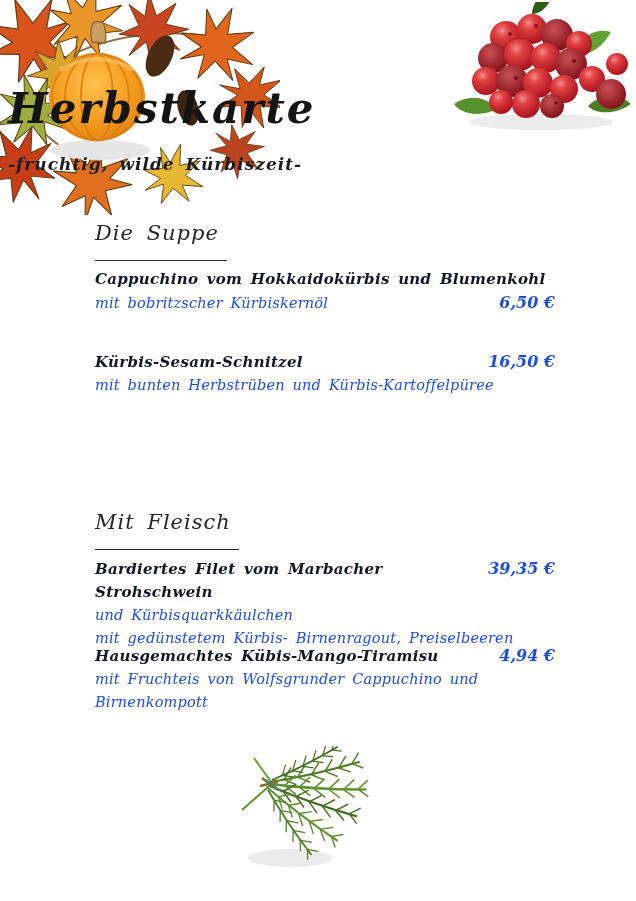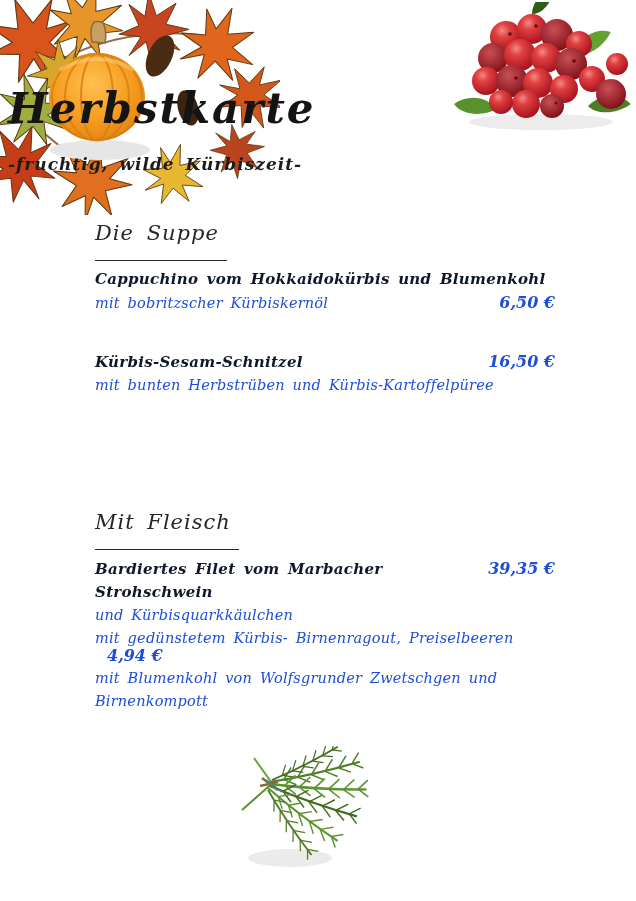--- a/index.html
+++ b/index.html
@@ -238,20 +238,21 @@
     <div class="row">
       <span class="desc">und Kürbisquarkkäulchen</span>
     </div>
     <div class="row">
       <span class="desc">mit gedünstetem Kürbis- Birnenragout, Preiselbeeren</span>
     </div>
   </section>
 
   <section class="menu-section s4">
     <div class="row">
+      <span class="dish">Hausgemachtes Kübis-Mango-Tiramisu</span>
       <span class="price">4,94 €</span>
     </div>
     <div class="row">
-      <span class="desc">mit Blumenkohl von Wolfsgrunder Zwetschgen und Birnenkompott</span>
+      <span class="desc">mit Fruchteis von Wolfsgrunder Cappuchino und Birnenkompott</span>
     </div>
   </section>
 
 </div>
 
 </body></html>

